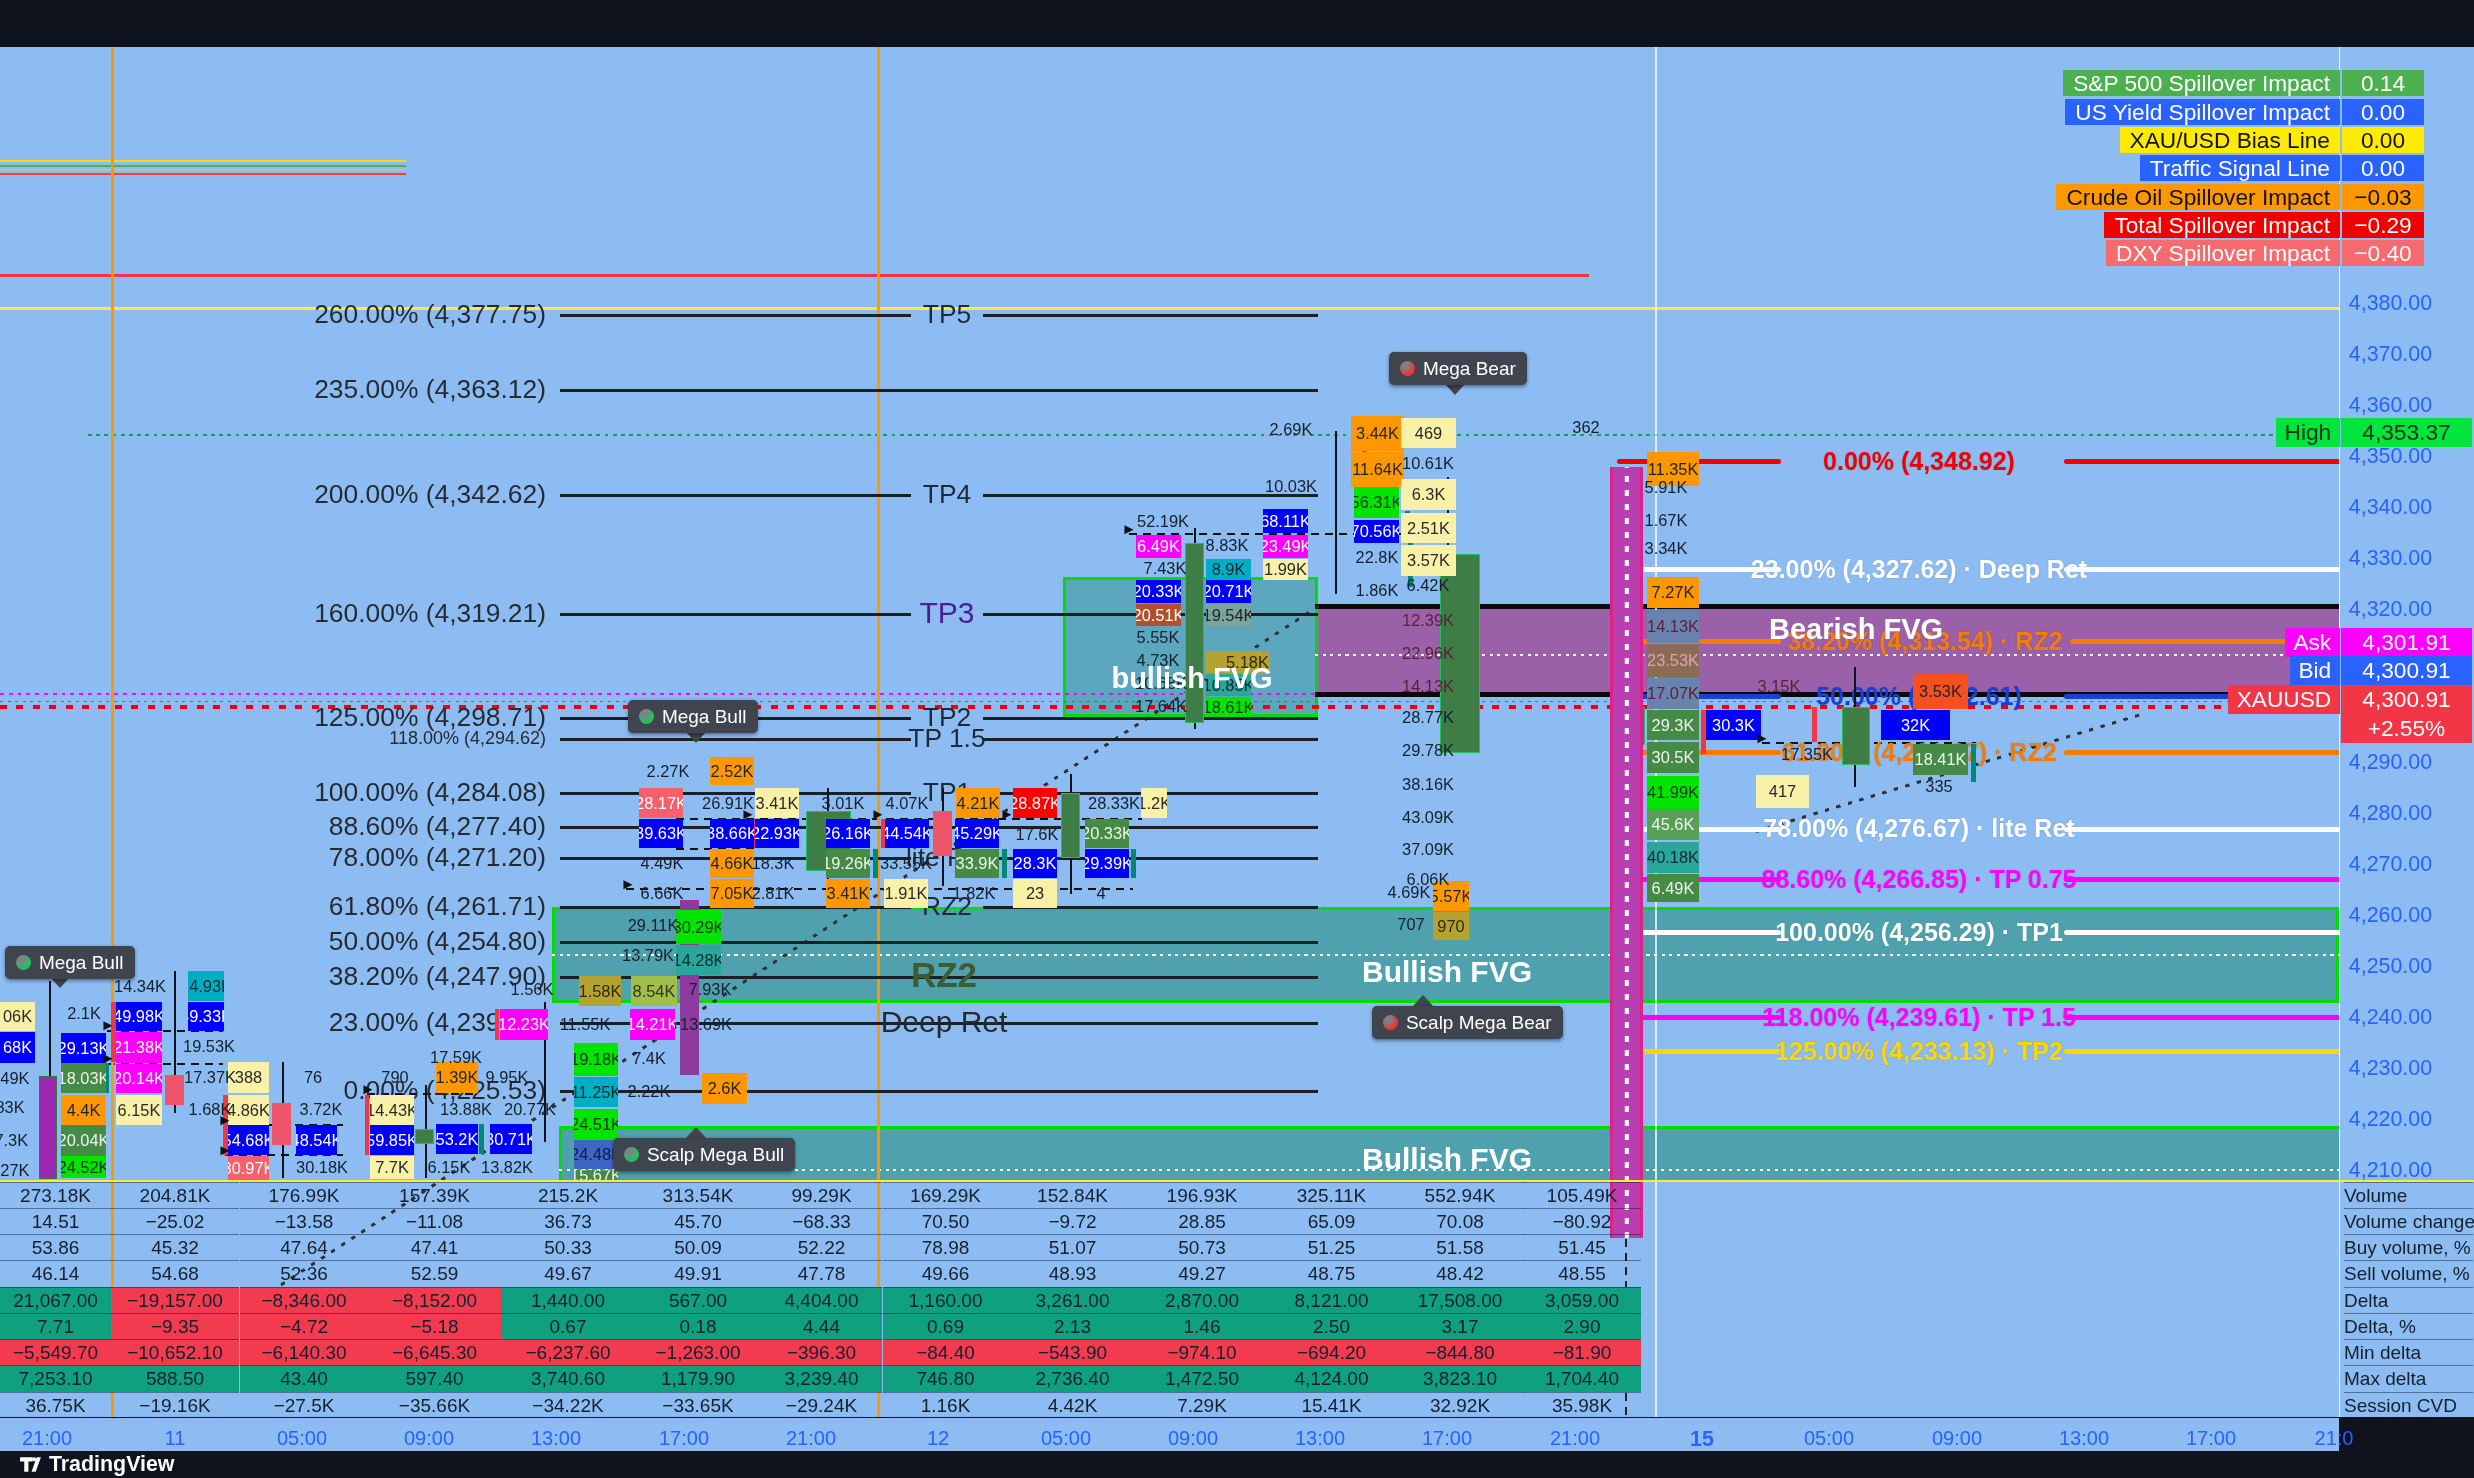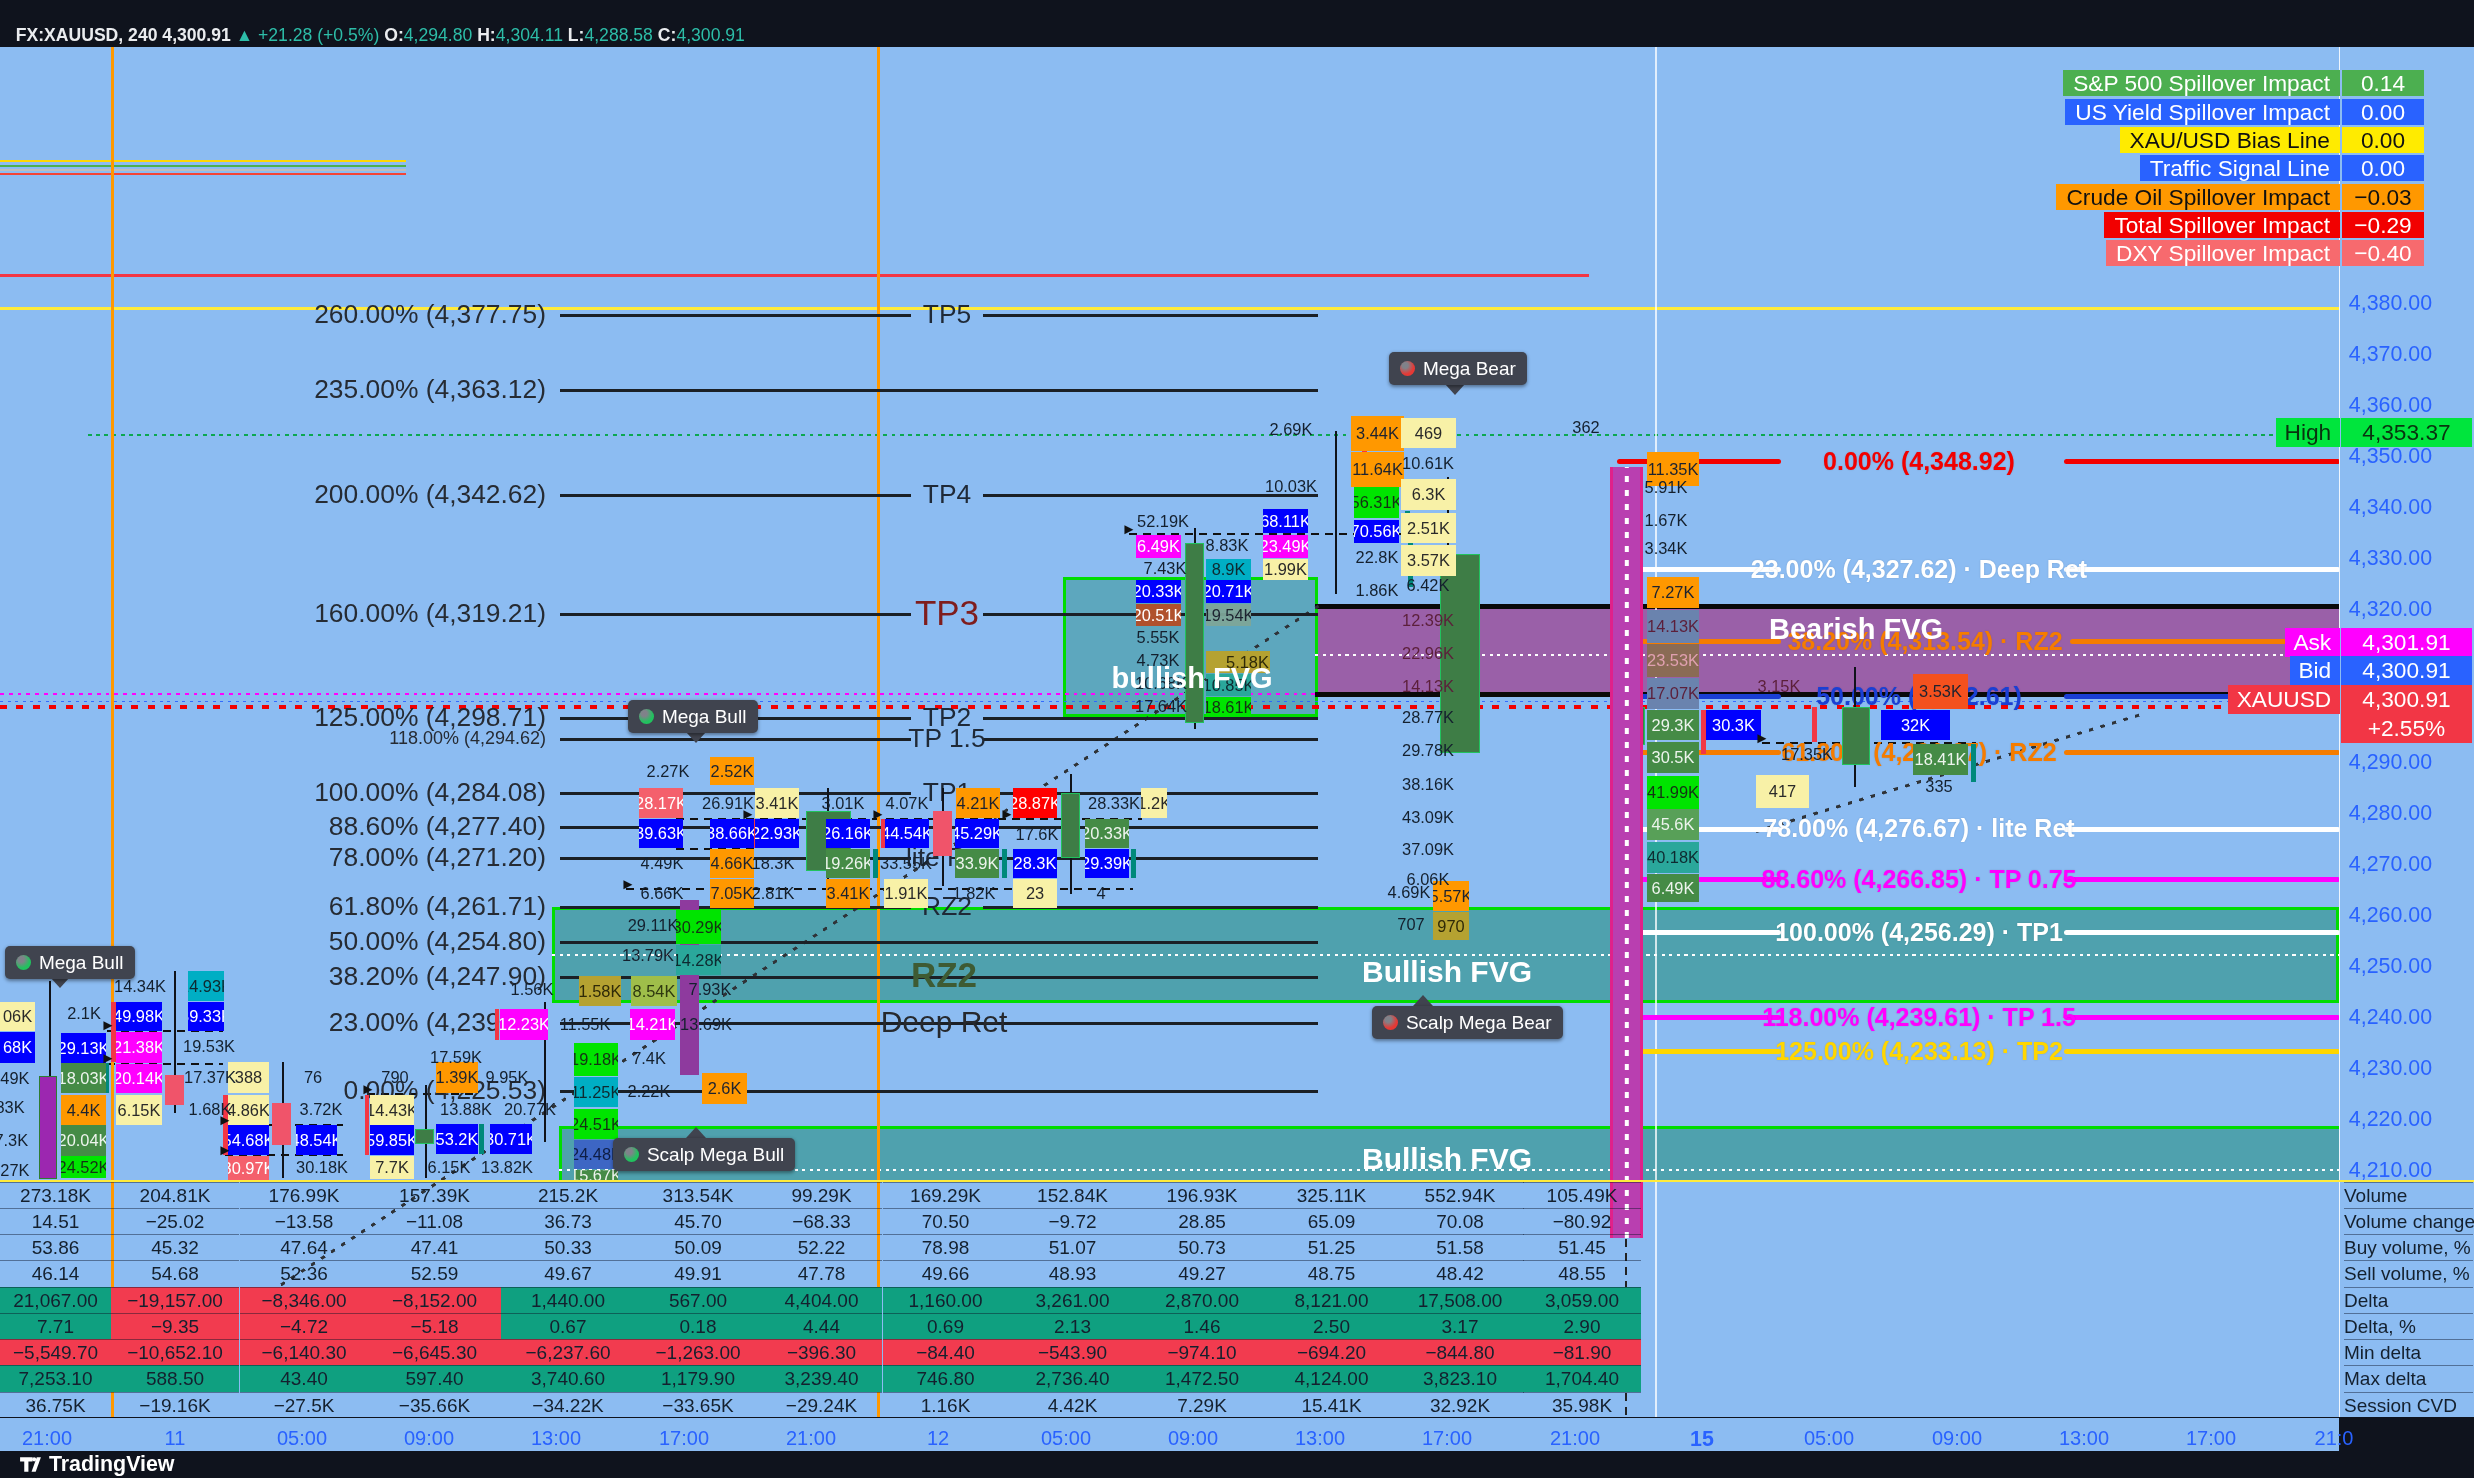--- a/index.html
+++ b/index.html
@@ -29,29 +29,20 @@
   .tlab{position:absolute;color:#2962FF;font-size:20px;transform:translateX(-50%);top:8.8px;white-space:nowrap;}
   .badge{position:absolute;display:flex;align-items:center;justify-content:center;font-size:22.7px;white-space:nowrap;z-index:70;}
   .cell{position:absolute;display:flex;align-items:center;justify-content:center;font-size:19px;color:#14202E;white-space:nowrap;}
   #logo{position:absolute;left:17.6px;top:1452px;display:flex;align-items:center;gap:6.3px;color:#fff;font-size:21.4px;font-weight:bold;}
 </style>
 </head>
 <body>
 
 <div id="app">
   <div id="hdr">
-    <div class="l2">
-      <span class="b">FX:XAUUSD, 240</span>
-      <span class="b">4,300.91</span>
-      <span class="teal">▲ +21.28 (+0.5%)</span>
-      <span class="b">O:</span><span class="teal">4,294.80</span>
-      <span class="b">H:</span><span class="teal">4,304.11</span>
-      <span class="b">L:</span><span class="teal">4,288.58</span>
-      <span class="b">C:</span><span class="teal">4,300.91</span>
-    </div>
   </div>
 
   <div id="chart">
       <div style="position: absolute; left: 1315px; top: 559px; width: 1024px; height: 88px; background: rgba(158, 70, 148, 0.78); box-sizing: border-box;"></div>
       <div style="position: absolute; left: 552px; top: 860px; width: 1787px; height: 96px; background: rgba(42, 145, 133, 0.62); box-sizing: border-box; border: 3.8px solid rgb(0, 221, 0);"></div>
       <div style="position: absolute; left: 1063px; top: 530px; width: 255px; height: 140px; background: rgba(42, 145, 133, 0.48); box-sizing: border-box; border: 3.8px solid rgb(0, 221, 0);"></div>
       <div style="position: absolute; left: 559px; top: 1079px; width: 1781px; height: 55px; background: rgba(42, 145, 133, 0.62); box-sizing: border-box; border-top: 3.8px solid rgb(0, 221, 0); border-left: 3.8px solid rgb(0, 221, 0);"></div>
       <div style="position: absolute; left: 0px; top: 227px; width: 1589px; height: 3.1px; background: rgb(242, 54, 69);"></div>
       <div style="position: absolute; left: 0px; top: 260px; width: 2475px; height: 2.5px; background: rgb(255, 235, 59);"></div>
       <div style="position: absolute; left: 0px; top: 113px; width: 406px; height: 1.9px; background: rgb(255, 215, 0);"></div>
@@ -85,21 +76,21 @@
       <div style="position: absolute; left: 1756px; top: 783px; width: 403px; height: 3.1px; background: repeating-linear-gradient(90deg, rgb(47, 51, 56) 0px, rgb(47, 51, 56) 4.4px, transparent 4.4px, transparent 12px); transform: rotate(-16.9deg); transform-origin: left center;"></div>
       <div style="position: absolute; left: 560px; top: 267px; width: 351px; height: 3.1px; background: rgb(27, 32, 38);"></div>
       <div style="position: absolute; left: 983px; top: 267px; width: 335px; height: 3.1px; background: rgb(27, 32, 38);"></div>
       <div style="position: absolute; left: 947px; top: 267px; transform: translate(-50%, -50%); font-size: 26.4px; color: rgb(31, 41, 55); white-space: nowrap;">TP5</div>
       <div style="position: absolute; left: 560px; top: 342px; width: 758px; height: 3.1px; background: rgb(27, 32, 38);"></div>
       <div style="position: absolute; left: 560px; top: 447px; width: 351px; height: 3.1px; background: rgb(27, 32, 38);"></div>
       <div style="position: absolute; left: 983px; top: 447px; width: 335px; height: 3.1px; background: rgb(27, 32, 38);"></div>
       <div style="position: absolute; left: 947px; top: 447px; transform: translate(-50%, -50%); font-size: 26.4px; color: rgb(31, 41, 55); white-space: nowrap;">TP4</div>
       <div style="position: absolute; left: 560px; top: 566px; width: 351px; height: 3.1px; background: rgb(27, 32, 38);"></div>
       <div style="position: absolute; left: 983px; top: 566px; width: 335px; height: 3.1px; background: rgb(27, 32, 38);"></div>
-      <div style="position: absolute; left: 947px; top: 566px; transform: translate(-50%, -50%); font-size: 35px; color: #7f1d1d; white-space: nowrap;">TP3</div>
+      <div style="position: absolute; left: 947px; top: 566px; transform: translate(-50%, -50%); font-size: 30px; color: #4c1d95; white-space: nowrap;">TP3</div>
       <div style="position: absolute; left: 560px; top: 670px; width: 351px; height: 3.1px; background: rgb(27, 32, 38);"></div>
       <div style="position: absolute; left: 983px; top: 670px; width: 335px; height: 3.1px; background: rgb(27, 32, 38);"></div>
       <div style="position: absolute; left: 947px; top: 670px; transform: translate(-50%, -50%); font-size: 26.4px; color: rgb(31, 41, 55); white-space: nowrap;">TP2</div>
       <div style="position: absolute; left: 560px; top: 691px; width: 351px; height: 3.1px; background: rgb(27, 32, 38);"></div>
       <div style="position: absolute; left: 983px; top: 691px; width: 335px; height: 3.1px; background: rgb(27, 32, 38);"></div>
       <div style="position: absolute; left: 947px; top: 691px; transform: translate(-50%, -50%); font-size: 26.4px; color: rgb(31, 41, 55); white-space: nowrap;">TP 1.5</div>
       <div style="position: absolute; left: 560px; top: 745px; width: 351px; height: 3.1px; background: rgb(27, 32, 38);"></div>
       <div style="position: absolute; left: 983px; top: 745px; width: 335px; height: 3.1px; background: rgb(27, 32, 38);"></div>
       <div style="position: absolute; left: 947px; top: 745px; transform: translate(-50%, -50%); font-size: 26.4px; color: rgb(31, 41, 55); white-space: nowrap;">TP1</div>
       <div style="position: absolute; left: 560px; top: 779px; width: 758px; height: 3.1px; background: rgb(27, 32, 38);"></div>

